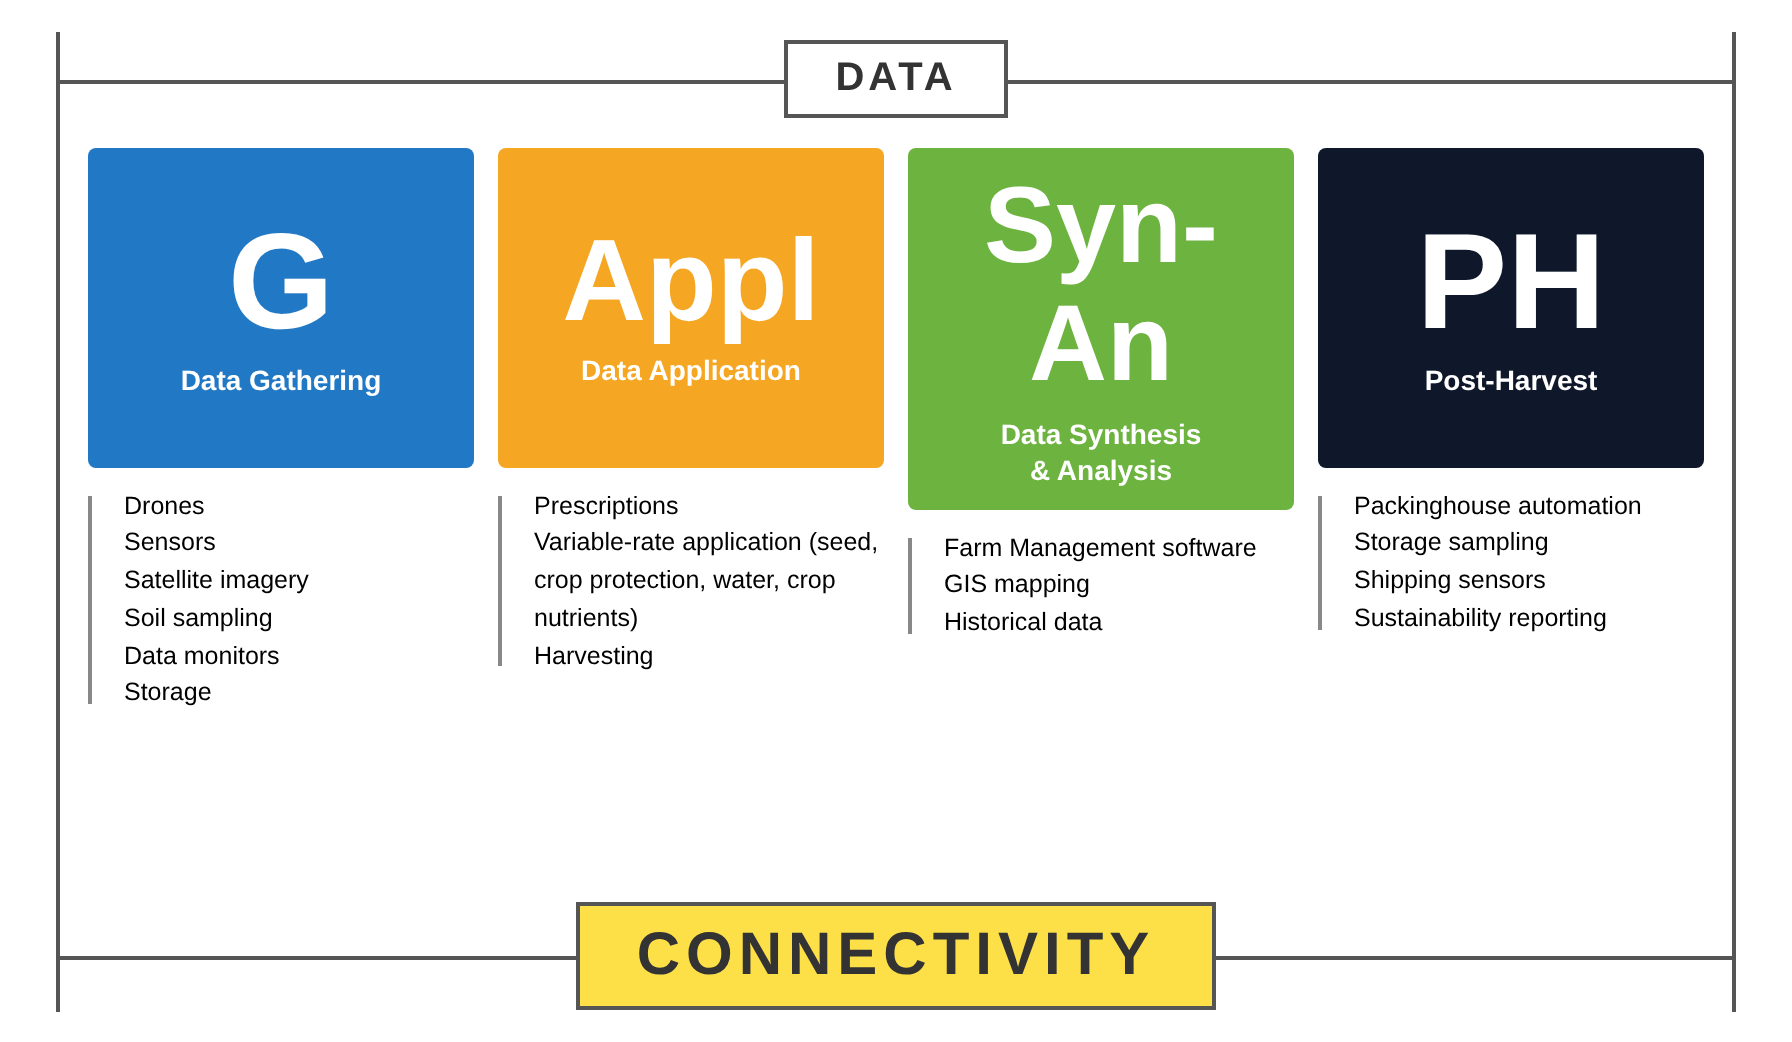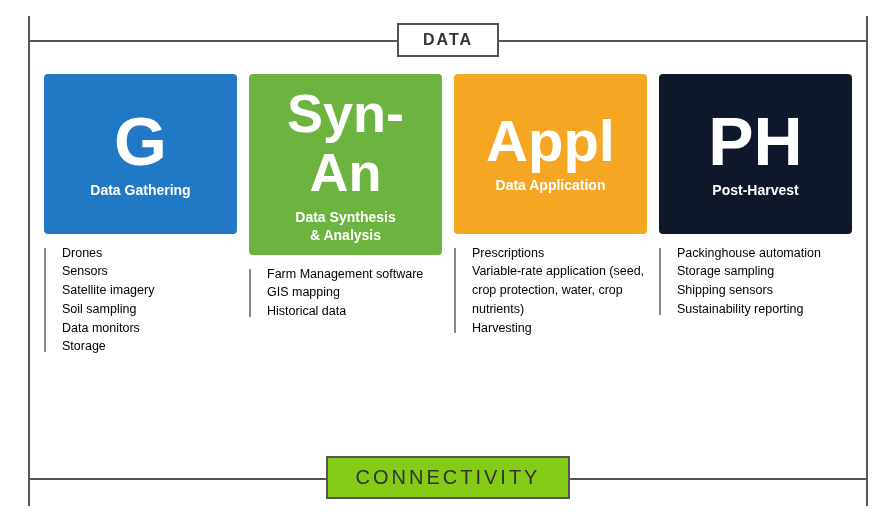--- a/index.html
+++ b/index.html
@@ -37,21 +37,21 @@
       left: 0;
       right: 0;
       height: 2.5px;
       background: #555;
     }
     .top-bar-label {
       position: relative;
       background: #fff;
       padding: 6px 24px;
       border: 2.5px solid #555;
-      font-size: 16px;
+      font-size: 20px;
       font-weight: bold;
       color: #333;
       letter-spacing: 2px;
       z-index: 2;
     }
     
     .bottom-bar {
       position: absolute;
       bottom: 0;
       left: 0;
@@ -64,25 +64,25 @@
     .bottom-bar-line {
       position: absolute;
       top: 50%;
       left: 0;
       right: 0;
       height: 2.5px;
       background: #555;
     }
     .bottom-bar-label {
       position: relative;
-      background: #84cc16;
+      background: #fde047;
       padding: 8px 28px;
       border: 2.5px solid #555;
-      font-size: 20px;
-      font-weight: normal;
+      font-size: 30px;
+      font-weight: bold;
       color: #333;
       letter-spacing: 3px;
       z-index: 2;
     }
     
     .main-content {
       position: absolute;
       top: 48px;
       bottom: 56px;
       left: 0;
@@ -179,43 +179,43 @@
           <li>Sensors</li>
           <li>Satellite imagery</li>
           <li>Soil sampling</li>
           <li>Data monitors</li>
           <li>Storage</li>
         </ul>
       </div>
     </div>
 
     <div class="column">
+      <div class="category-box orange">
+        <div class="category-letter" style="font-size:58px;">Appl</div>
+        <div class="category-title">Data Application</div>
+      </div>
+      <div class="bullet-area">
+        <ul class="bullet-list">
+          <li>Prescriptions</li>
+          <li>Variable-rate application (seed, crop protection, water, crop nutrients)</li>
+          <li>Harvesting</li>
+        </ul>
+      </div>
+    </div>
+
+    <div class="column">
       <div class="category-box green">
         <div class="category-letter" style="font-size:54px; line-height:1.1;">Syn-<br>An</div>
         <div class="category-title">Data Synthesis<br>&amp; Analysis</div>
       </div>
       <div class="bullet-area">
         <ul class="bullet-list">
           <li>Farm Management software</li>
           <li>GIS mapping</li>
           <li>Historical data</li>
-        </ul>
-      </div>
-    </div>
-
-    <div class="column">
-      <div class="category-box orange">
-        <div class="category-letter" style="font-size:58px;">Appl</div>
-        <div class="category-title">Data Application</div>
-      </div>
-      <div class="bullet-area">
-        <ul class="bullet-list">
-          <li>Prescriptions</li>
-          <li>Variable-rate application (seed, crop protection, water, crop nutrients)</li>
-          <li>Harvesting</li>
         </ul>
       </div>
     </div>
 
     <div class="column">
       <div class="category-box red">
         <div class="category-letter">PH</div>
         <div class="category-title">Post-Harvest</div>
       </div>
       <div class="bullet-area">

